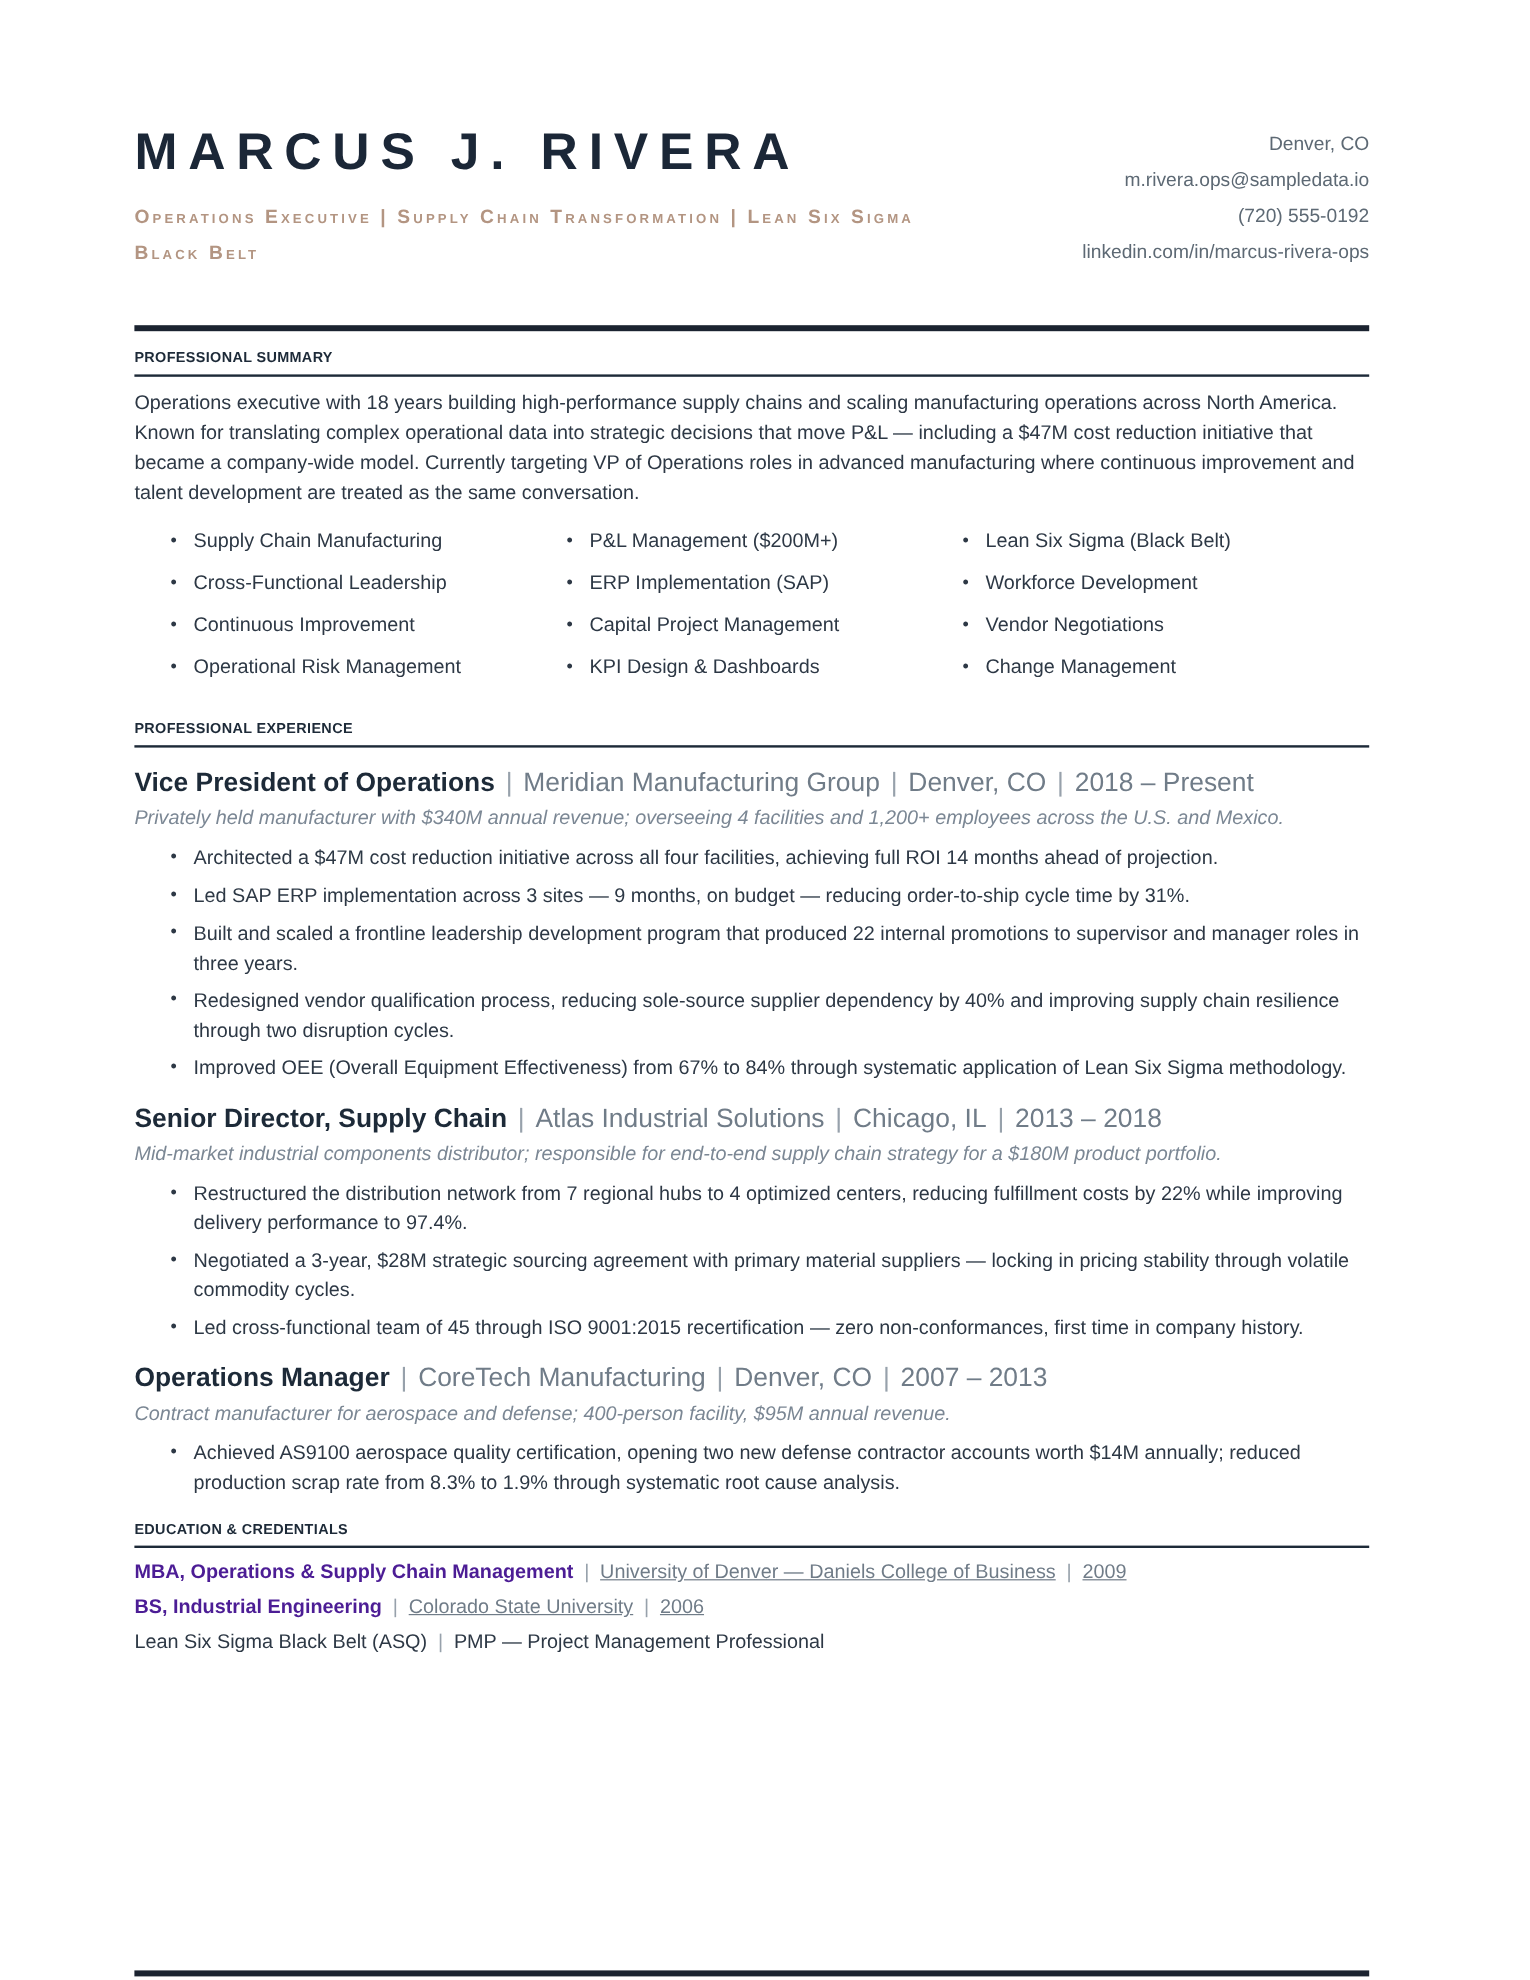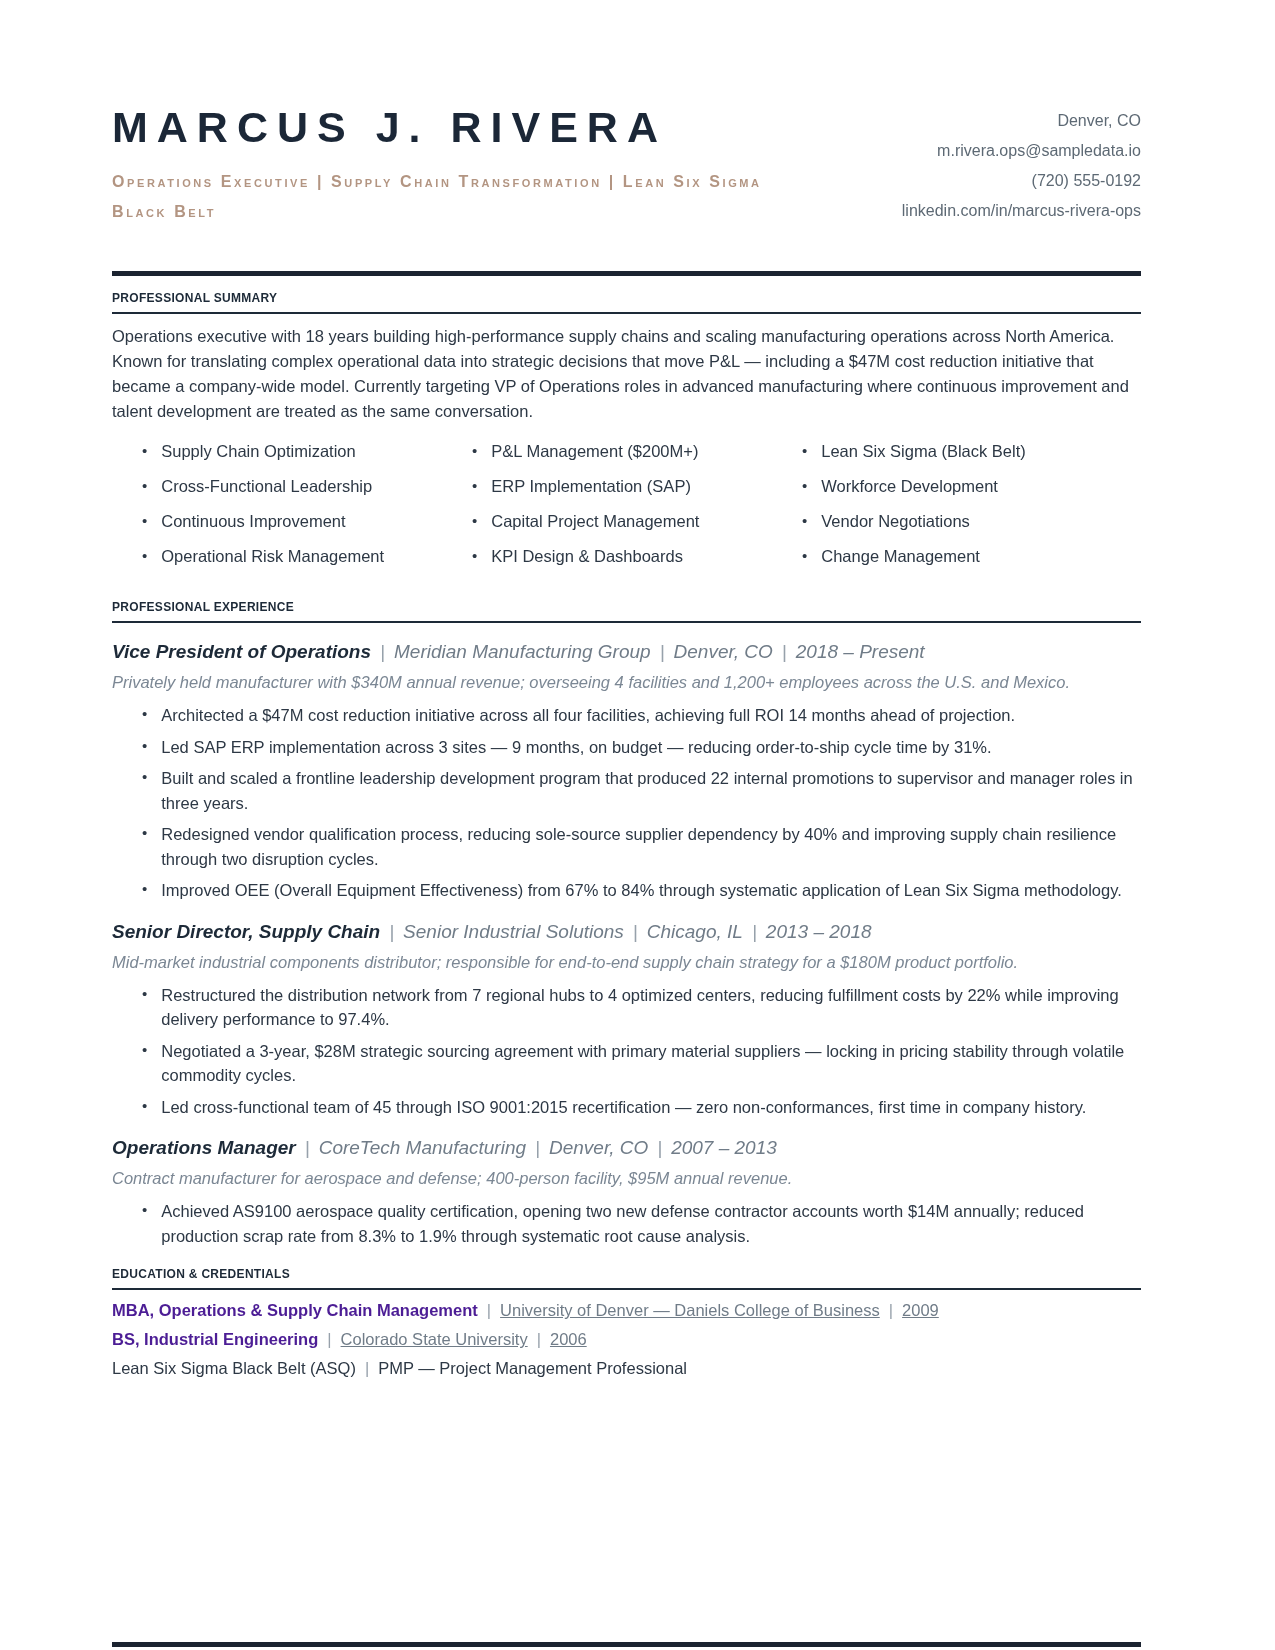--- a/index.html
+++ b/index.html
@@ -28,21 +28,21 @@
   .summary-text{margin-top:10px;font-size:16.5px;line-height:25px;color:#2d3845;}
 
   
   .comp-grid{display:grid;grid-template-columns:330px 330px 1fr;row-gap:13px;
              margin:16px 0 0 30px;}
   .comp-item{display:flex;align-items:flex-start;gap:14px;font-size:16.5px;line-height:22px;color:#2d3845;}
   .dot{color:#2d3845;font-size:15px;line-height:22px;}
 
   
   .job{margin-top:17px;}
-  .job-line{font-size:19px;line-height:24px;font-style:italic;}
+  .job-line{font-size:22px;line-height:24px;}
   .job-title{font-weight:700;color:#1d2a38;}
   .sep{color:#97a1ab;padding:0 9px;}
   .job-meta{color:#707c88;}
   .job-desc{margin-top:5px;font-style:italic;color:#7b8794;font-size:16.5px;line-height:26px;}
   .bullets{margin:8px 0 0 30px;}
   .bullet{display:flex;align-items:flex-start;gap:14px;font-size:16.5px;line-height:24.5px;
           color:#2d3845;margin-bottom:7px;}
   .bullet:last-child{margin-bottom:0;}
 
   
@@ -72,21 +72,21 @@
 
   <section>
     <div class="section-heading mt-sm">PROFESSIONAL SUMMARY</div>
     <p class="summary-text" style="margin-bottom:0;">Operations executive with 18 years building high-performance supply chains and scaling manufacturing operations across North America. Known for translating complex operational data into strategic decisions that move P&amp;L — including a $47M cost reduction initiative that became a company-wide model. Currently targeting VP of Operations roles in advanced manufacturing where continuous improvement and talent development are treated as the same conversation.</p>
   </section>
 
   <section>
     <div class="comp-grid">
       <div class="comp-item">
           <span class="dot">•</span>
-          <span>Supply Chain Optimization</span>
+          <span>Supply Chain Manufacturing</span>
         </div>
       <div class="comp-item">
           <span class="dot">•</span>
           <span>P&amp;L Management ($200M+)</span>
         </div>
       <div class="comp-item">
           <span class="dot">•</span>
           <span>Lean Six Sigma (Black Belt)</span>
         </div>
       <div class="comp-item">
@@ -155,21 +155,21 @@
           </div>
         <div class="bullet">
             <span class="dot">•</span>
             <span>Improved OEE (Overall Equipment Effectiveness) from 67% to 84% through systematic application of Lean Six Sigma methodology.</span>
           </div>
       </div>
     </div>
 
     <div class="job">
       <div class="job-line">
-        <span class="job-title">Senior Director, Supply Chain</span><span class="sep">|</span><span class="job-meta">Senior Industrial Solutions</span><span class="sep">|</span><span class="job-meta">Chicago, IL</span><span class="sep">|</span><span class="job-meta">2013 – 2018</span>
+        <span class="job-title">Senior Director, Supply Chain</span><span class="sep">|</span><span class="job-meta">Atlas Industrial Solutions</span><span class="sep">|</span><span class="job-meta">Chicago, IL</span><span class="sep">|</span><span class="job-meta">2013 – 2018</span>
       </div>
       <div class="job-desc">Mid-market industrial components distributor; responsible for end-to-end supply chain strategy for a $180M product portfolio.</div>
       <div class="bullets">
         <div class="bullet">
             <span class="dot">•</span>
             <span>Restructured the distribution network from 7 regional hubs to 4 optimized centers, reducing fulfillment costs by 22% while improving delivery performance to 97.4%.</span>
           </div>
         <div class="bullet">
             <span class="dot">•</span>
             <span>Negotiated a 3-year, $28M strategic sourcing agreement with primary material suppliers — locking in pricing stability through volatile commodity cycles.</span>

